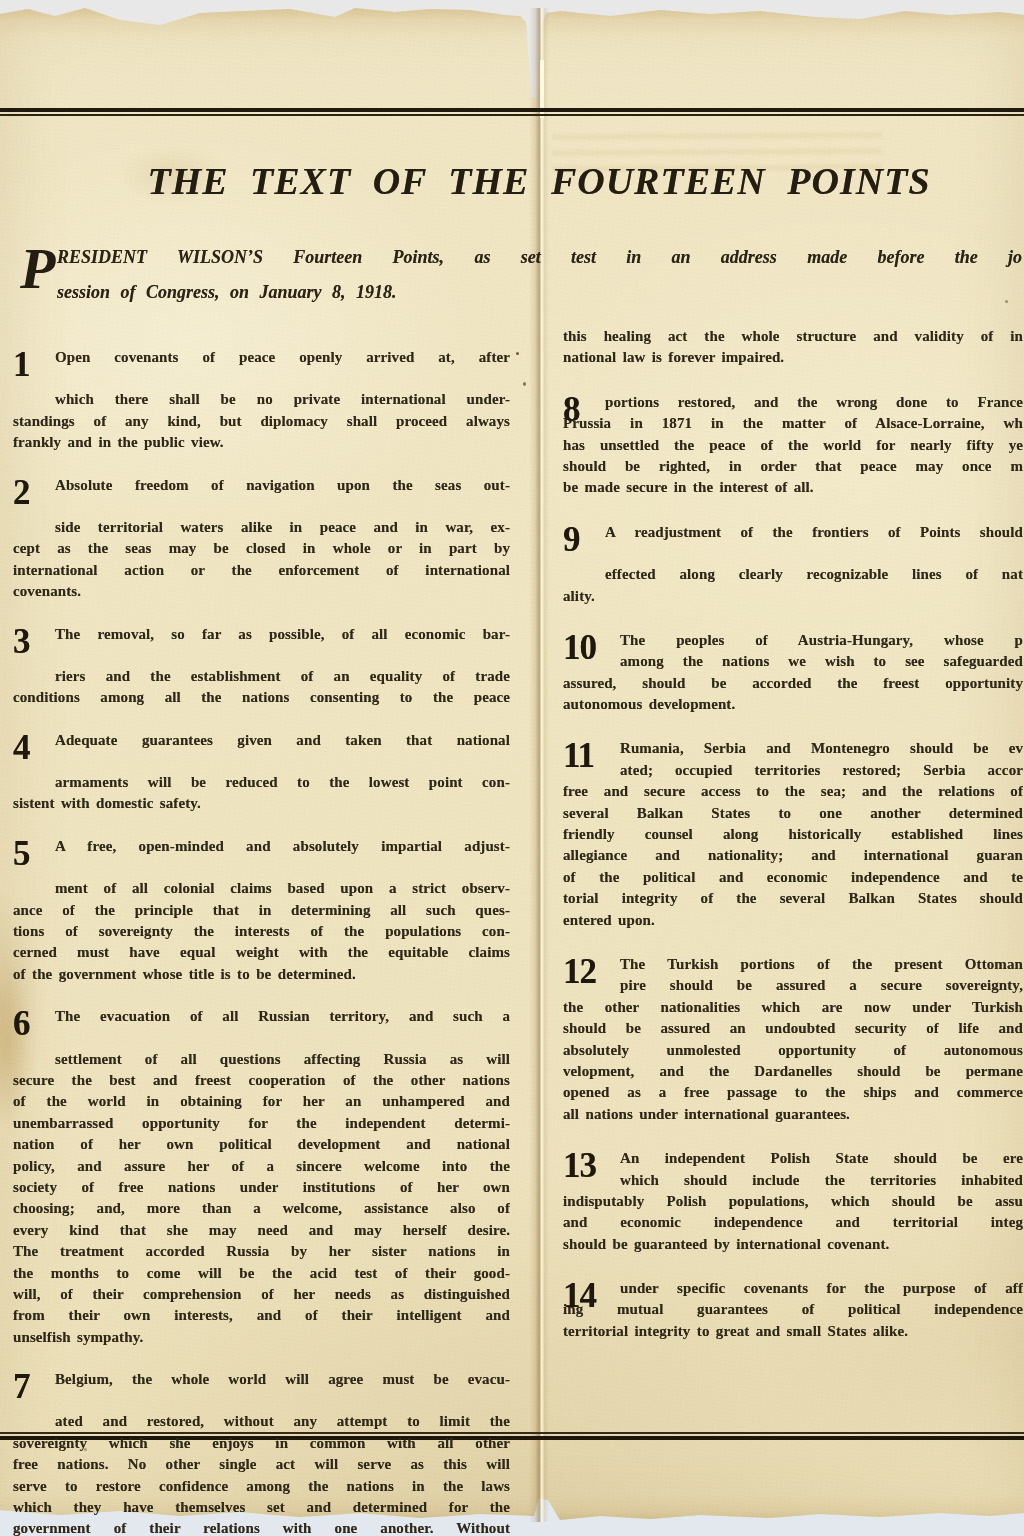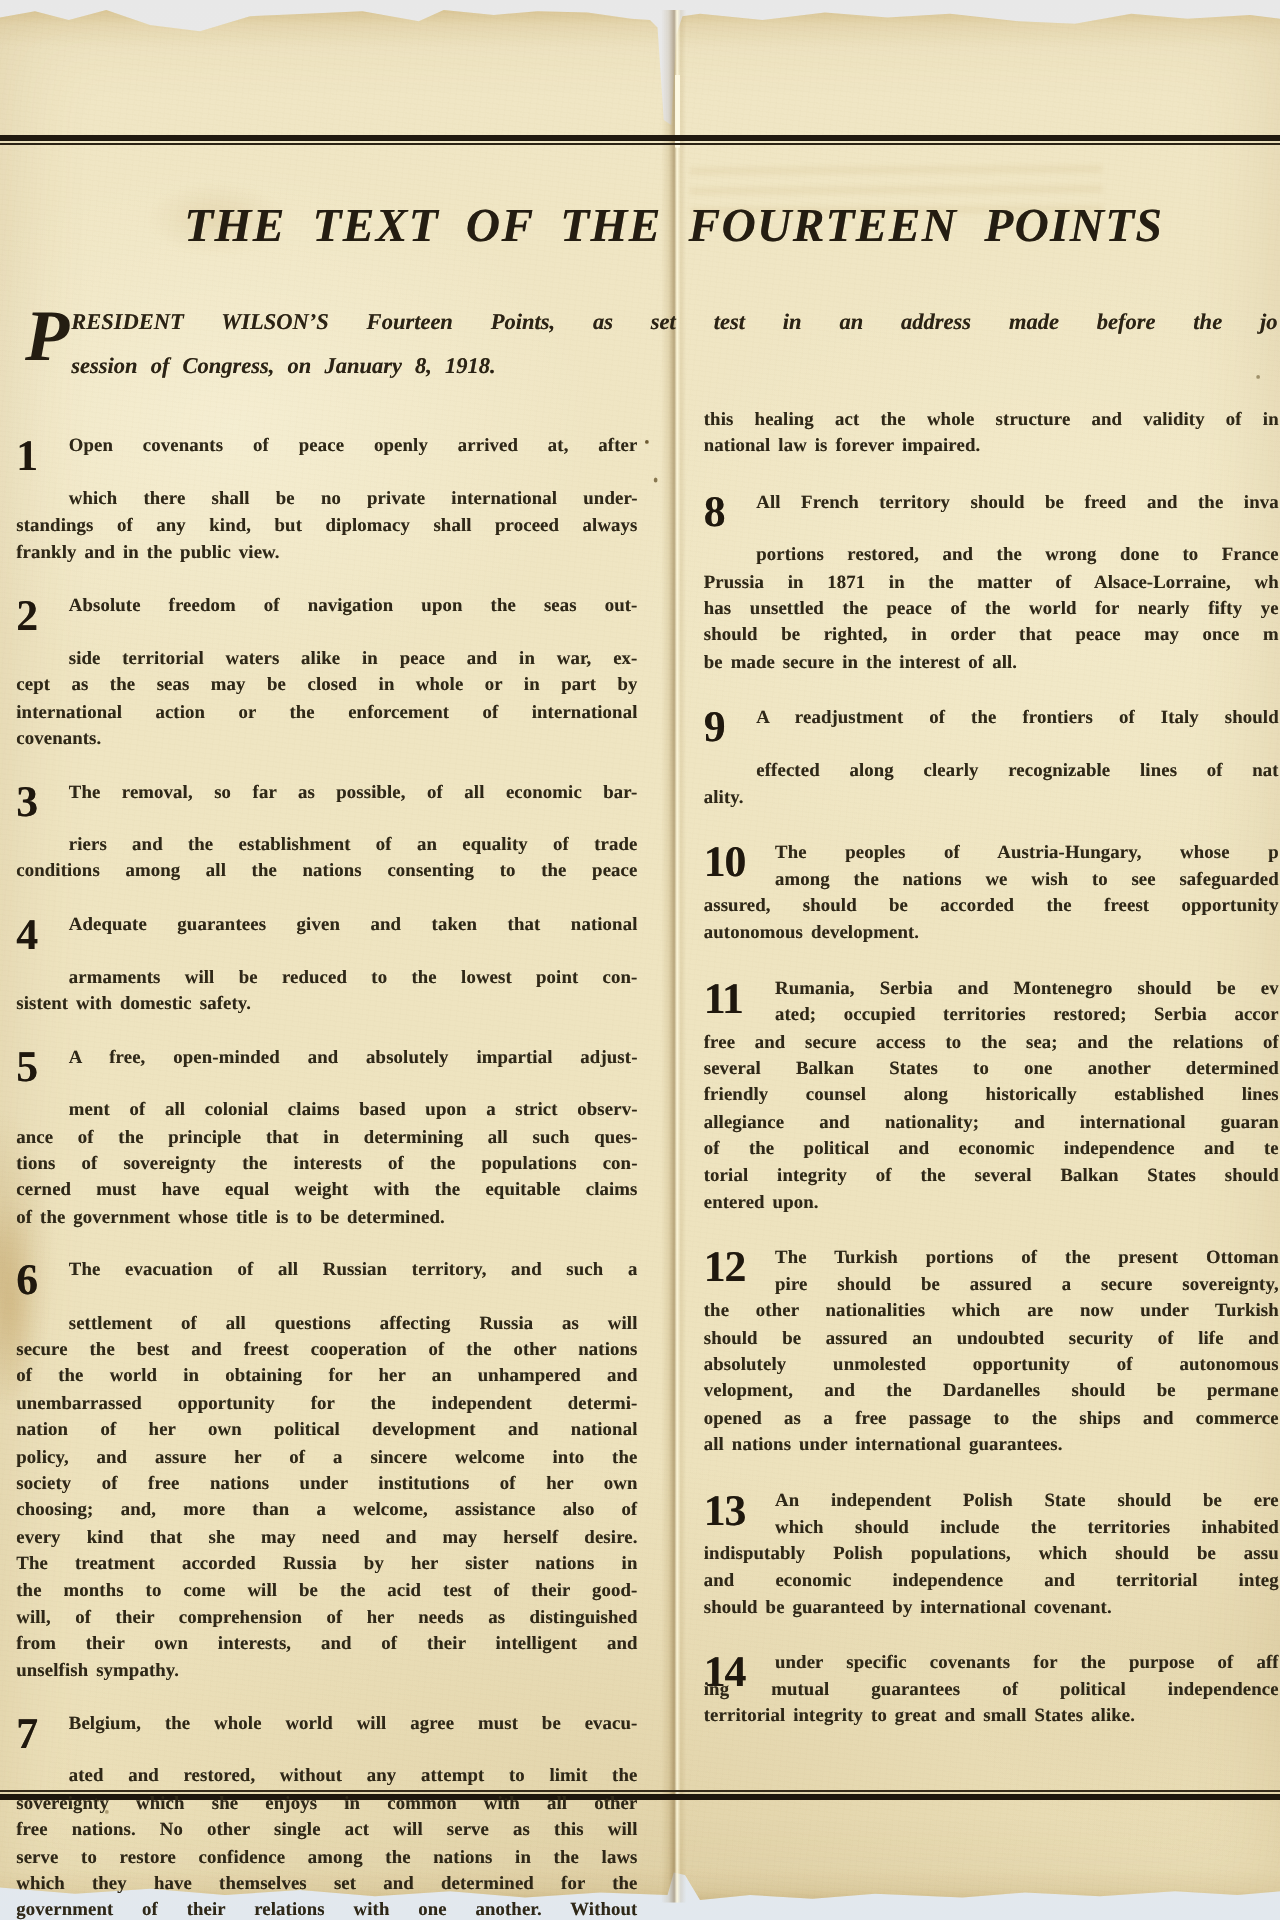--- a/index.html
+++ b/index.html
@@ -161,30 +161,29 @@
         <div class="ln">government of their relations with one another. Without</div>
       </div>
     </div>
   <div class="col col-right" id="col-right">
       <div class="blk">
         <div class="ln">this healing act the whole structure and validity of in</div>
         <div class="ln flush">national law is forever impaired.</div>
       </div>
       <div class="blk">
         <span class="num">8</span>
-        <div class="ln ind">All French territory should be freed and the inva</div>
         <div class="ln ind">portions restored, and the wrong done to France</div>
         <div class="ln">Prussia in 1871 in the matter of Alsace-Lorraine, wh</div>
         <div class="ln">has unsettled the peace of the world for nearly fifty ye</div>
         <div class="ln">should be righted, in order that peace may once m</div>
         <div class="ln flush">be made secure in the interest of all.</div>
       </div>
       <div class="blk">
         <span class="num">9</span>
-        <div class="ln ind">A readjustment of the frontiers of Italy should</div>
+        <div class="ln ind">A readjustment of the frontiers of Points should</div>
         <div class="ln ind">effected along clearly recognizable lines of nat</div>
         <div class="ln flush">ality.</div>
       </div>
       <div class="blk">
         <span class="num">10</span>
         <div class="ln indw">The peoples of Austria-Hungary, whose p</div>
         <div class="ln indw">among the nations we wish to see safeguarded</div>
         <div class="ln">assured, should be accorded the freest opportunity</div>
         <div class="ln flush">autonomous development.</div>
       </div>

